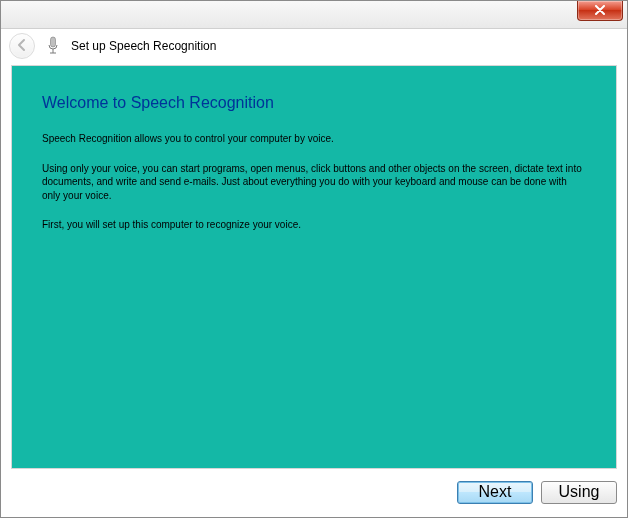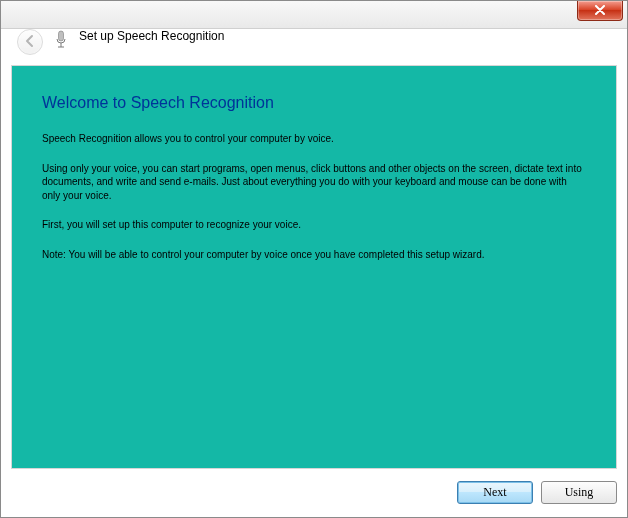--- a/index.html
+++ b/index.html
@@ -38,21 +38,22 @@
     display: flex;
     align-items: center;
     justify-content: center;
     box-shadow: inset 0 0 0 1px rgba(255,255,255,0.3);
     cursor: pointer;
   }
   .close-btn svg { width: 12px; height: 10px; }
   .header-row {
     height: 34px;
     display: flex;
-    padding-left: 16px;
+    align-items: center;
+    padding-left: 8px;
     gap: 10px;
   }
   .back-btn {
     width: 26px;
     height: 26px;
     border-radius: 50%;
     border: 1px solid #bfbfbf;
     background: linear-gradient(to bottom, #fdfdfd, #e6e6e6);
     display: flex;
     align-items: center;
@@ -100,22 +101,22 @@
     display: flex;
     justify-content: flex-end;
     align-items: center;
     gap: 8px;
   }
   .btn {
     min-width: 76px;
     height: 23px;
     border: 1px solid #8a8a8a;
     border-radius: 3px;
-    font-family: Liberation Serif, serif;
-    font-size: 12px;
+    font-family: Liberation Sans, sans-serif;
+    font-size: 16px;
     background: linear-gradient(to bottom, #fdfdfd, #e7e7e7);
     cursor: pointer;
     padding: 0 12px;
   }
   .btn.primary {
     border: 1px solid #3c7fb1;
     background: linear-gradient(to bottom, #eaf6fd 0%, #d7effc 49%, #bde6fd 50%, #a7d9f5 100%);
     box-shadow: 0 0 0 1px #7cc0e8 inset;
   }
 </style>
@@ -151,21 +152,20 @@
       </svg>
     </div>
     <div class="header-title">Set up Speech Recognition</div>
   </div>
 
   <div class="content-frame">
     <div class="main-heading">Welcome to Speech Recognition</div>
     <p class="body-text">Speech Recognition allows you to control your computer by voice.</p>
     <p class="body-text">Using only your voice, you can start programs, open menus, click buttons and other objects on the screen, dictate text into documents, and write and send e-mails. Just about everything you do with your keyboard and mouse can be done with only your voice.</p>
     <p class="body-text">First, you will set up this computer to recognize your voice.</p>
-    <p class="body-text">Note: You will be able to control your computer by voice once you have completed this setup wizard.</p>
   </div>
 
   <div class="footer">
     <button class="btn primary">Next</button>
     <button class="btn">Using</button>
   </div>
 
 </div>
 
 </body></html>

